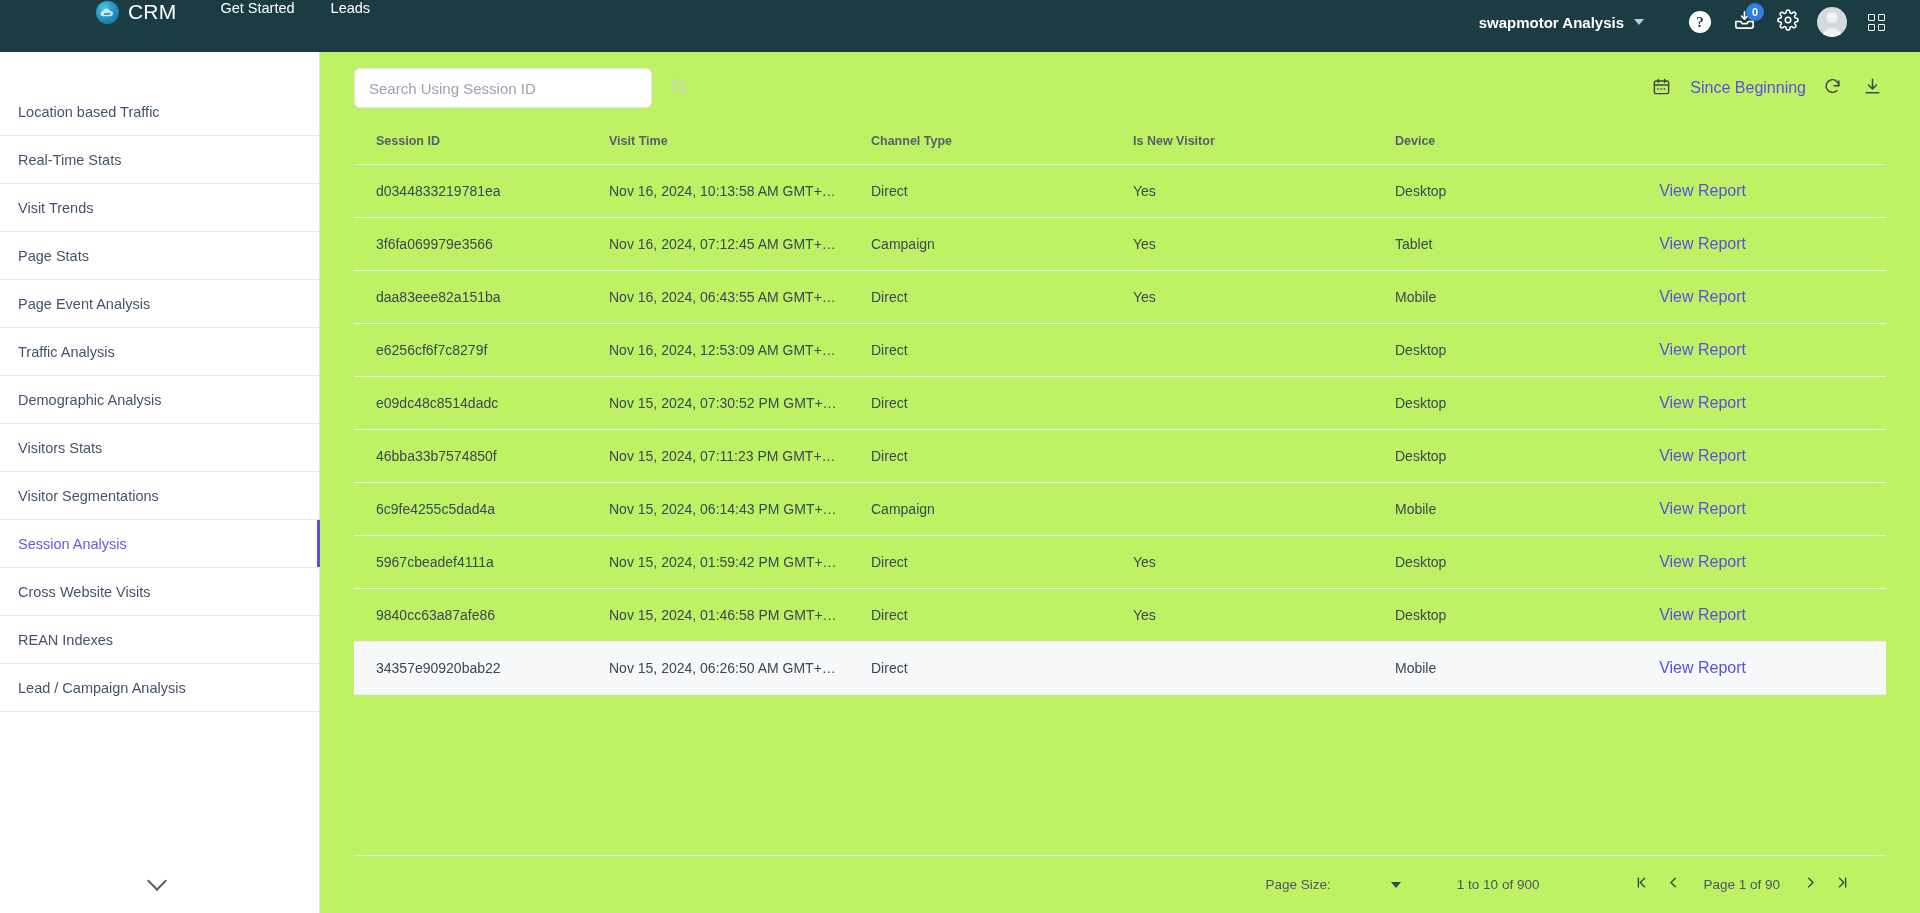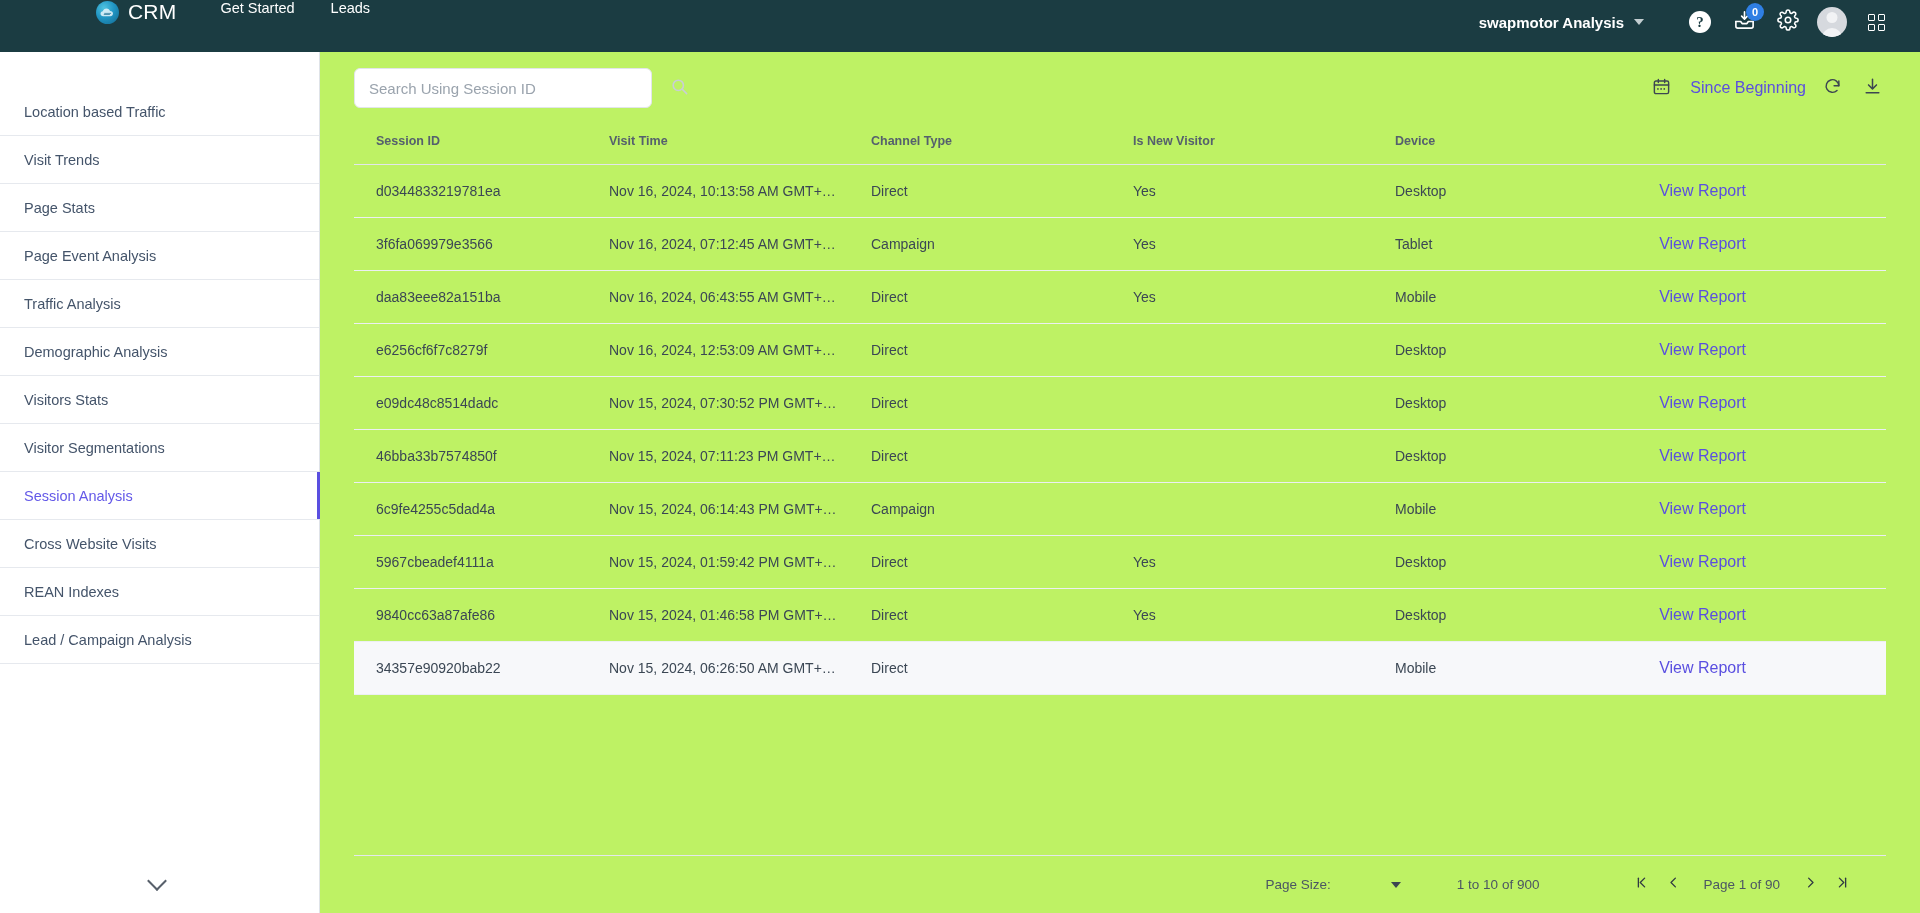--- a/index.html
+++ b/index.html
@@ -147,21 +147,21 @@
     background: #ffffff;
     display: flex;
     flex-direction: column;
     position: relative;
   }
   .sidebar-top-space { height: 36px; }
   .side-item {
     height: 48px;
     display: flex;
     align-items: center;
-    padding-left: 24px;
+    padding-left: 18px;
     font-size: 14.5px;
     color: #44546a;
     border-bottom: 1px solid #e6e9ee;
     cursor: pointer;
     position: relative;
     background: #ffffff;
   }
   .side-item.active {
     color: #6358e8;
   }
@@ -404,20 +404,23 @@
     </div>
   </div>
 </div>
 
 <div class="body-wrap">
 
   <nav class="sidebar">
     <div class="sidebar-top-space"></div>
     <div class="side-item">
         <span>Location based Traffic</span>
+      </div>
+    <div class="side-item">
+        <span>Real-Time Stats</span>
       </div>
     <div class="side-item">
         <span>Visit Trends</span>
       </div>
     <div class="side-item">
         <span>Page Stats</span>
       </div>
     <div class="side-item">
         <span>Page Event Analysis</span>
       </div>

